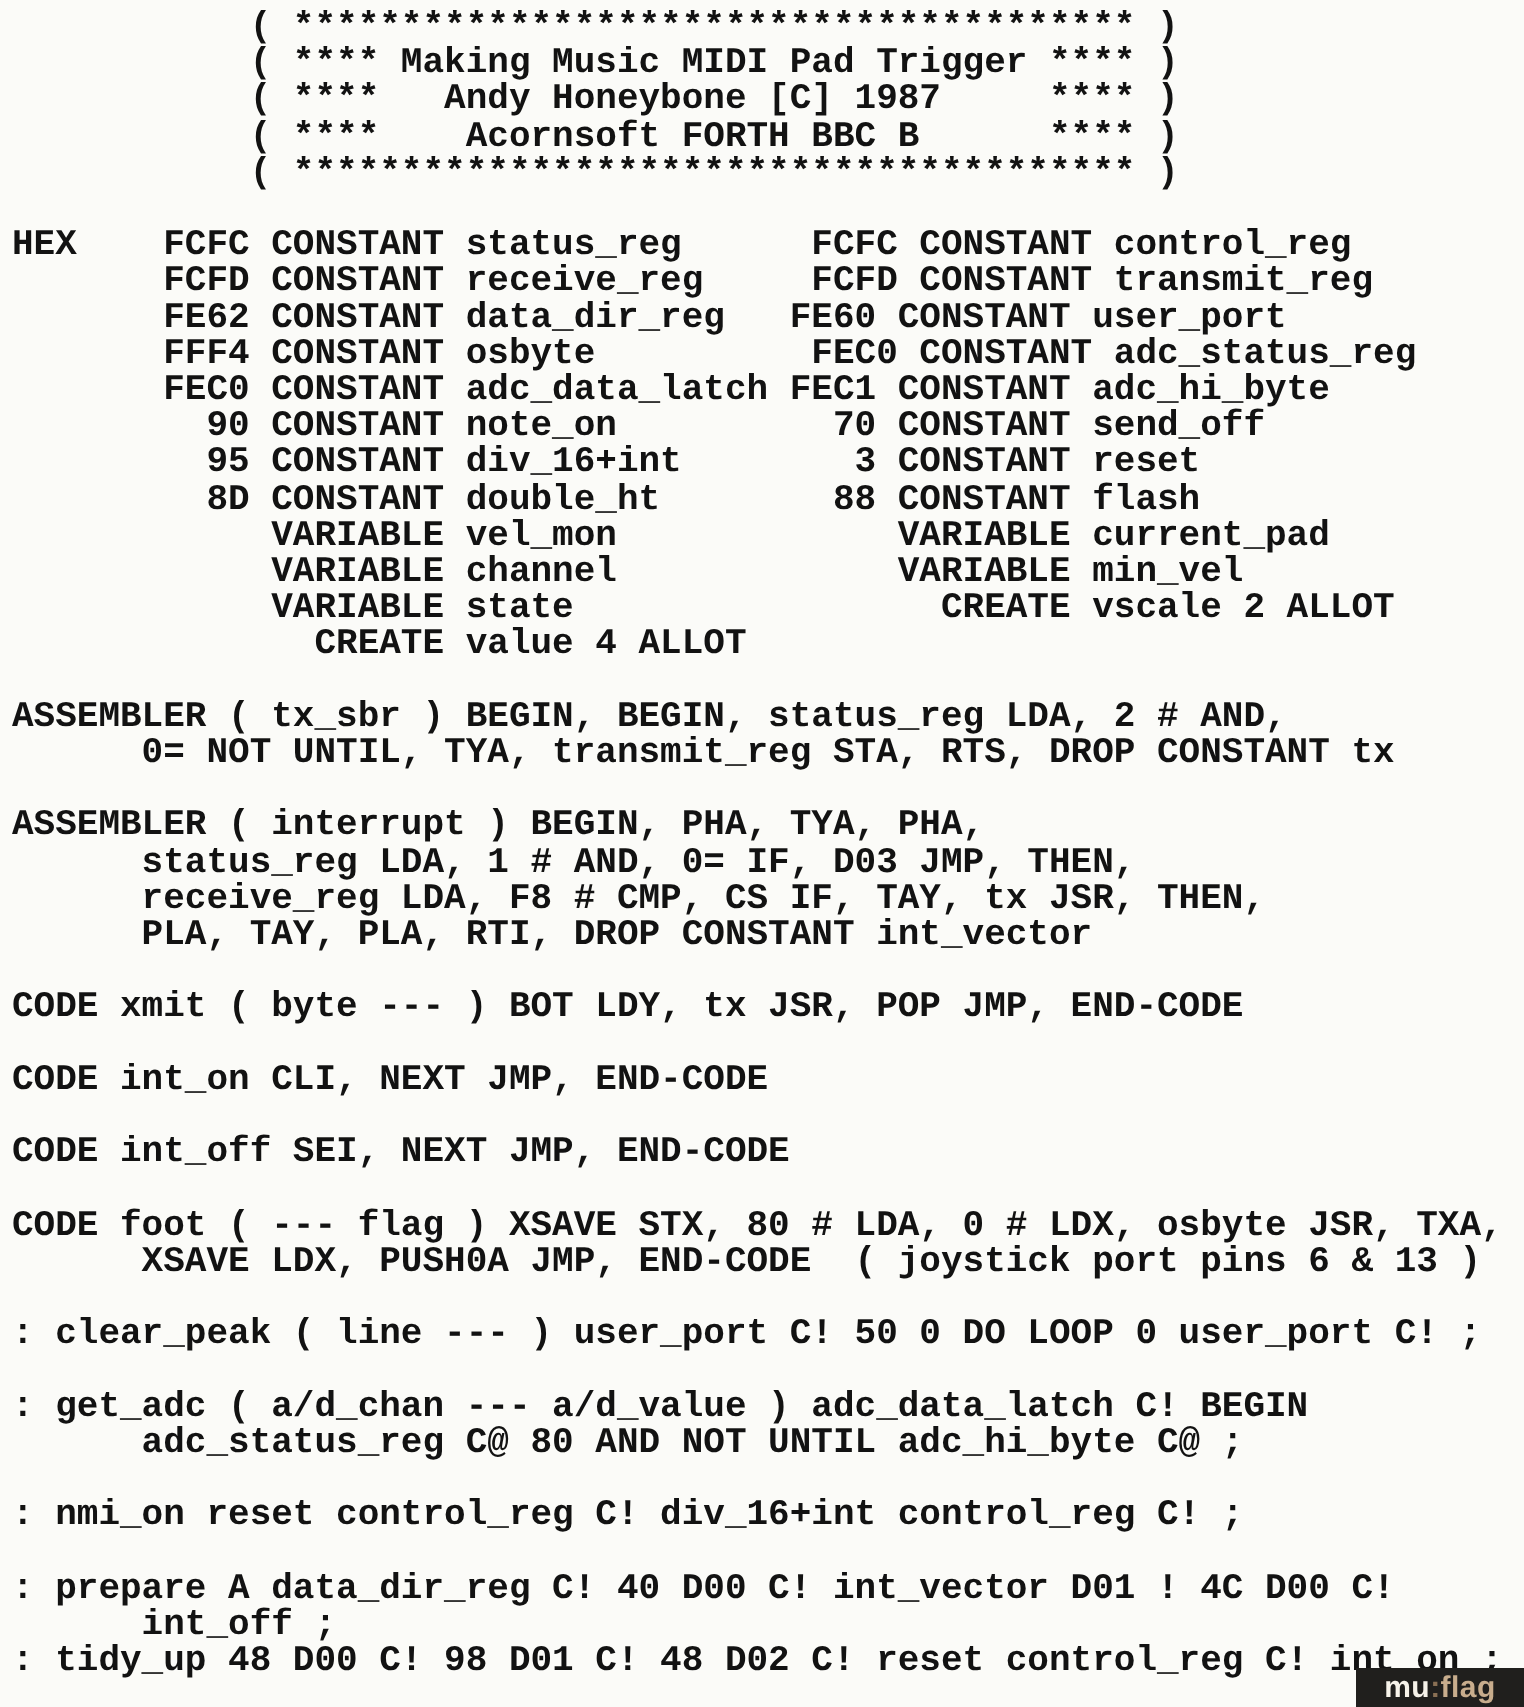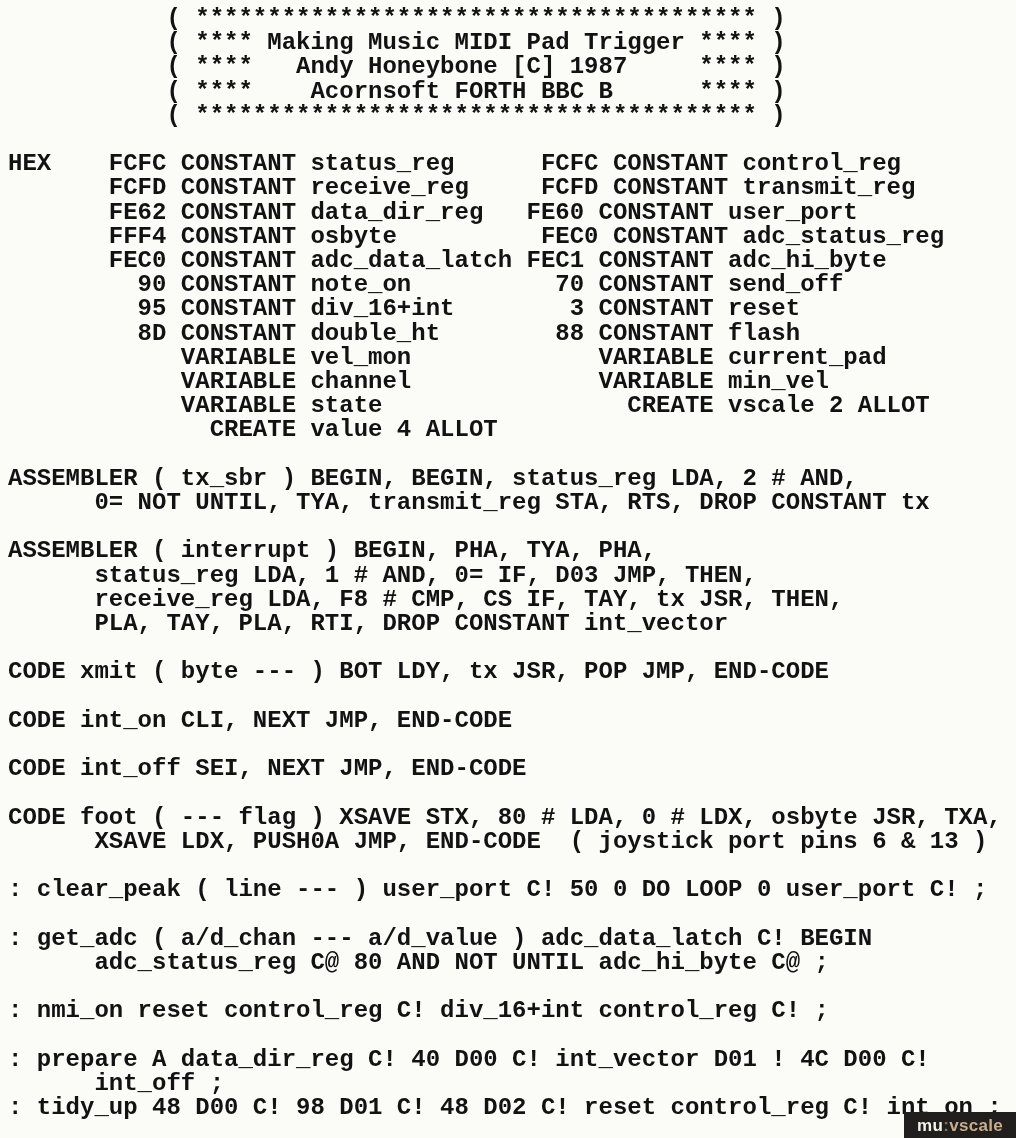--- a/index.html
+++ b/index.html
@@ -34,21 +34,21 @@
     left: 904px;
     top: 1112px;
     width: 112px;
     height: 26px;
     background: #201f1d;
     display: flex;
     align-items: center;
     justify-content: center;
     font-family: "Liberation Sans", sans-serif;
     font-weight: 700;
-    font-size: 17px;
+    font-size: 20px;
     letter-spacing: 0.3px;
     line-height: 1;
   }
   .wm-mu    { color: #f7f3ea; }
   .wm-colon { color: #8a7054; }
   .wm-zines { color: #c8ad8d; }
 </style>
 </head>
 <body>
 
@@ -96,15 +96,15 @@
 
 : nmi_on reset control_reg C! div_16+int control_reg C! ;
 
 : prepare A data_dir_reg C! 40 D00 C! int_vector D01 ! 4C D00 C!
       int_off ;
 : tidy_up 48 D00 C! 98 D01 C! 48 D02 C! reset control_reg C! int_on ;</pre>
 
   <div class="watermark">
     <span class="wm-mu">mu</span>
       <span class="wm-colon">:</span>
-      <span class="wm-zines">vscale</span>
+      <span class="wm-zines">flag</span>
   </div>
 </main>
 
 </body></html>

